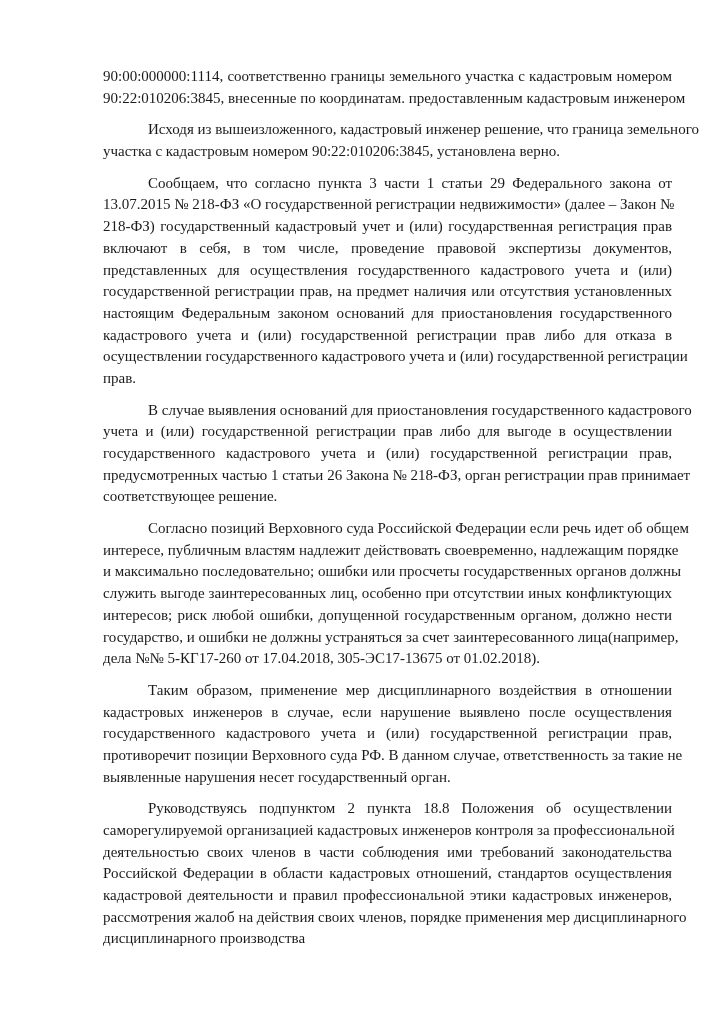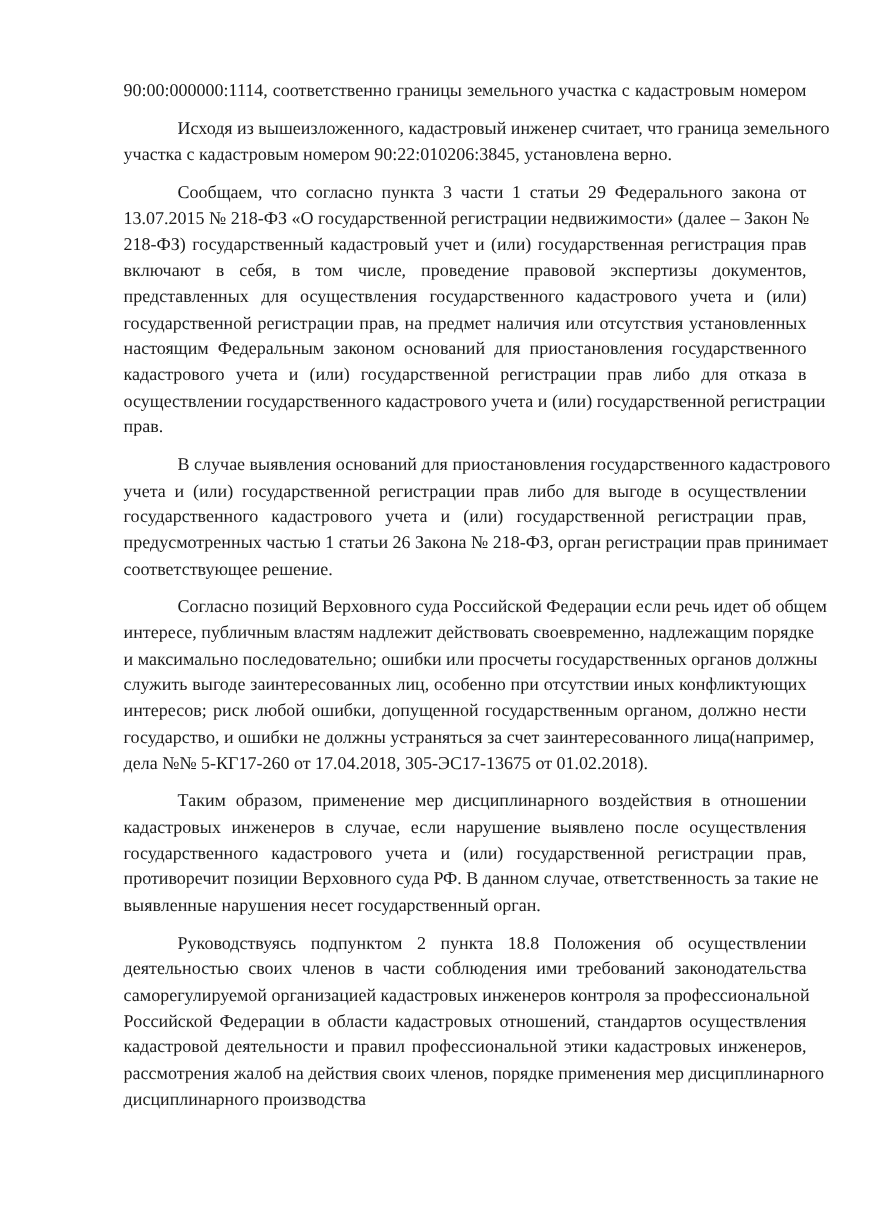--- a/index.html
+++ b/index.html
@@ -42,24 +42,25 @@
       padding-left: 45px;
     }
   </style>
 </head>
 <body>
 
 <div class="page">
 
   <div class="para">
     <span class="line">90:00:000000:1114, соответственно границы земельного участка с кадастровым номером</span>
+    <span class="line">90:22:010206:3845, внесенные по координатам. предоставленным кадастровым инженером</span>
   </div>
 
   <div class="para">
-    <span class="line first">Исходя из вышеизложенного, кадастровый инженер считает, что граница земельного</span>
+    <span class="line first">Исходя из вышеизложенного, кадастровый инженер решение, что граница земельного</span>
     <span class="line last">участка с кадастровым номером 90:22:010206:3845, установлена верно.</span>
   </div>
 
   <div class="para">
     <span class="line first">Сообщаем, что согласно пункта 3 части 1 статьи 29 Федерального закона от</span>
     <span class="line">13.07.2015 № 218-ФЗ «О государственной регистрации недвижимости» (далее – Закон №</span>
     <span class="line">218-ФЗ) государственный кадастровый учет и (или) государственная регистрация прав</span>
     <span class="line">включают в себя, в том числе, проведение правовой экспертизы документов,</span>
     <span class="line">представленных для осуществления государственного кадастрового учета и (или)</span>
     <span class="line">государственной регистрации прав, на предмет наличия или отсутствия установленных</span>
@@ -90,21 +91,21 @@
   <div class="para">
     <span class="line first">Таким образом, применение мер дисциплинарного воздействия в отношении</span>
     <span class="line">кадастровых инженеров в случае, если нарушение выявлено после осуществления</span>
     <span class="line">государственного кадастрового учета и (или) государственной регистрации прав,</span>
     <span class="line">противоречит позиции Верховного суда РФ. В данном случае, ответственность за такие не</span>
     <span class="line last">выявленные нарушения несет государственный орган.</span>
   </div>
 
   <div class="para">
     <span class="line first">Руководствуясь подпунктом 2 пункта 18.8 Положения об осуществлении</span>
+    <span class="line">саморегулируемой организацией кадастровых инженеров контроля за профессиональной</span>
     <span class="line">деятельностью своих членов в части соблюдения ими требований законодательства</span>
-    <span class="line">саморегулируемой организацией кадастровых инженеров контроля за профессиональной</span>
     <span class="line">Российской Федерации в области кадастровых отношений, стандартов осуществления</span>
     <span class="line">кадастровой деятельности и правил профессиональной этики кадастровых инженеров,</span>
     <span class="line">рассмотрения жалоб на действия своих членов, порядке применения мер дисциплинарного</span>
     <span class="line last">дисциплинарного производства</span>
   </div>
 
 </div>
 
 </body></html>

